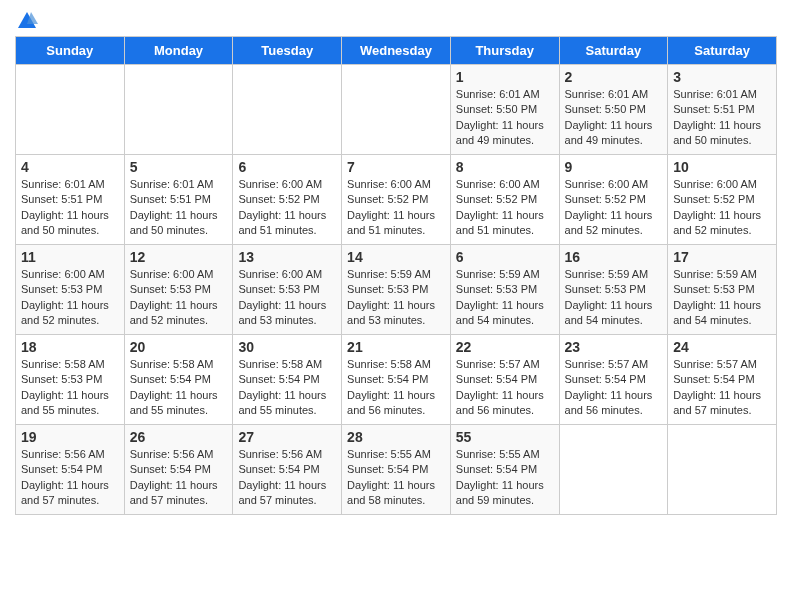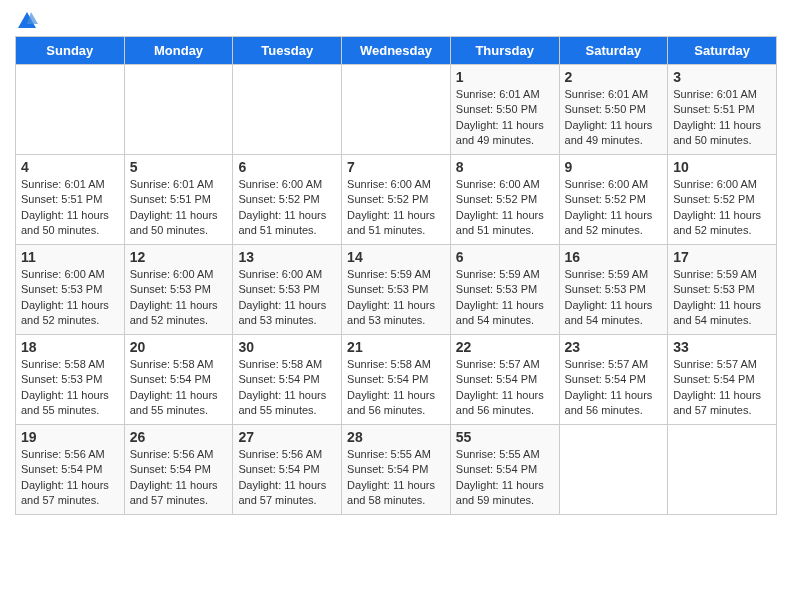--- a/index.html
+++ b/index.html
@@ -274,21 +274,21 @@
 and 56 minutes.</div>
         </td>
         <td>
           <span class="day-number">23</span>
           <div class="day-detail" style="white-space: pre-line;">Sunrise: 5:57 AM
 Sunset: 5:54 PM
 Daylight: 11 hours
 and 56 minutes.</div>
         </td>
         <td>
-          <span class="day-number">33</span>
+          <span class="day-number">24</span>
           <div class="day-detail" style="white-space: pre-line;">Sunrise: 5:57 AM
 Sunset: 5:54 PM
 Daylight: 11 hours
 and 57 minutes.</div>
         </td>
       </tr>
       <tr>
         <td>
           <span class="day-number">19</span>
           <div class="day-detail" style="white-space: pre-line;">Sunrise: 5:56 AM

